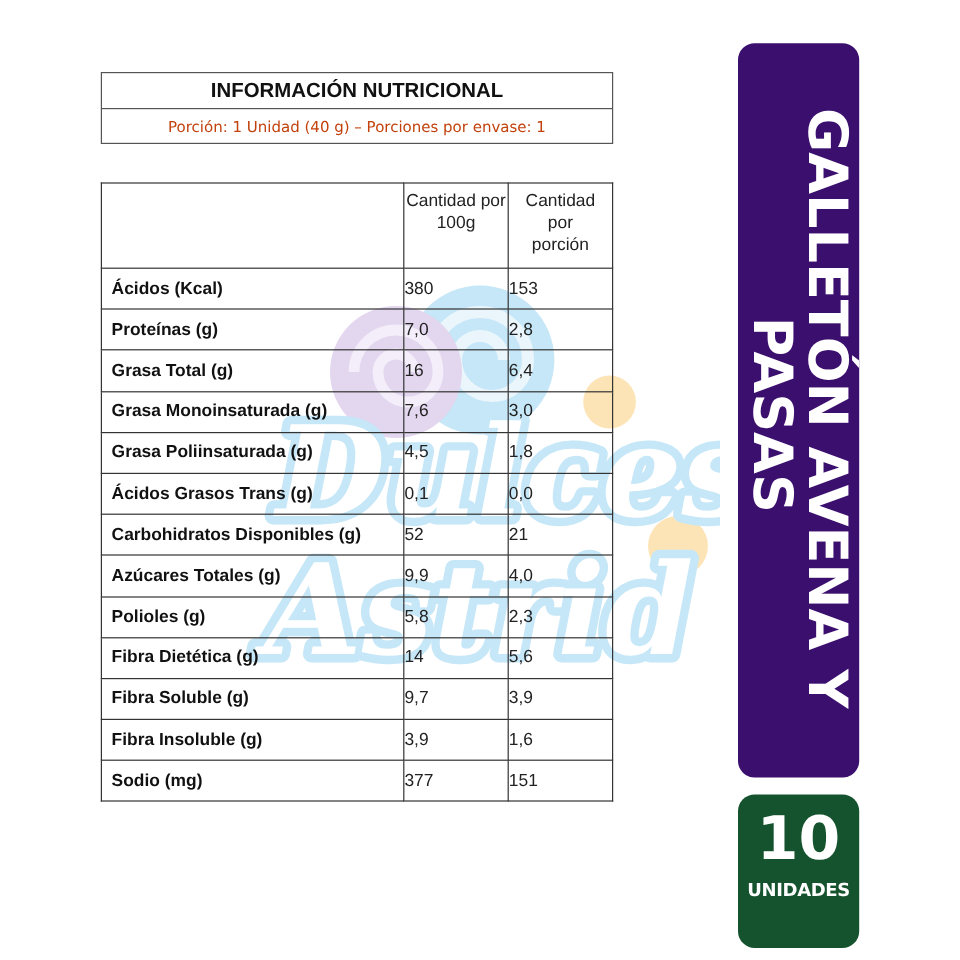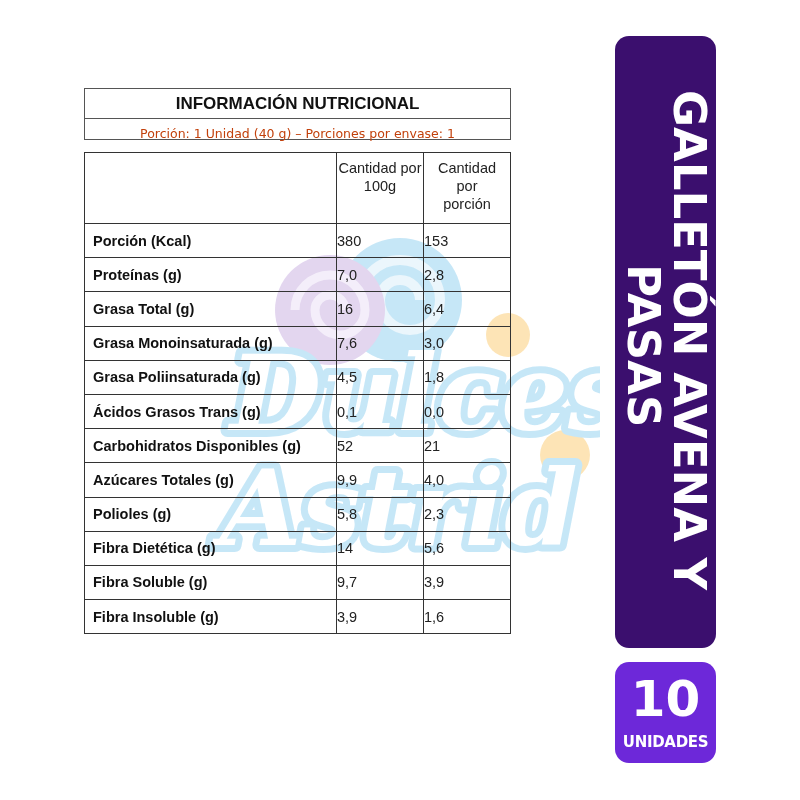--- a/index.html
+++ b/index.html
@@ -2,41 +2,41 @@
 <html><head>
 <meta charset="utf-8">
 <style>
   html, body { margin:0; padding:0; }
   body { width:800px; height:800px; background:#ffffff; position:relative; overflow:hidden; font-family:"Liberation Sans", sans-serif; }
 
   
   .watermark { position:absolute; left:190px; top:225px; width:410px; height:370px; pointer-events:none; }
 
   
-  .info-box { position:absolute; left:84px; top:88px; width:427px; height:52px; border:1.5px solid #555; box-sizing:border-box; background:transparent; }
+  .info-box { position:absolute; left:84px; top:60px; width:427px; height:60px; border:1.5px solid #555; box-sizing:border-box; background:transparent; }
   .info-title { height:30px; border-bottom:1.5px solid #555; display:flex; align-items:center; justify-content:center; font-weight:bold; font-size:17px; color:#111; box-sizing:border-box; }
   .info-portion { height:28px; display:flex; align-items:center; justify-content:center; font-family:"DejaVu Sans", sans-serif; font-size:12.5px; color:#c2410c; }
 
   
   .nut-table { position:absolute; left:84px; top:152px; width:427px; border-collapse:collapse; table-layout:fixed;border-radius:27px; }
   .nut-table td, .nut-table th { border:1.5px solid #333; padding:0; color:#111; }
   .nut-table th { height:64px; font-weight:normal; font-size:14.5px; line-height:18px; vertical-align:top; padding-top:6px; text-align:center; color:#222; }
   .nut-table td { height:33.2px; font-size:14.5px; }
   .nut-table td.label { font-weight:bold; padding-left:8px; text-align:left; }
   .nut-table td.val { text-align:left; color:#222; }
   .col1 { width:252px; } .col2 { width:87px; } .col3 { width:87px; }
 
   
   .banner { position:absolute; left:615px; top:36px; width:101px; height:612px; background:#3b0f6e; border-radius:14px; }
   .banner-text { position:absolute; left:50%; top:50%; transform:translate(-50%,-50%) rotate(90deg); width:600px; color:#fff; font-weight:bold; font-size:45px; line-height:46px; text-align:left; font-family:"DejaVu Sans", sans-serif; letter-spacing:0px; }
   .banner-line1, .banner-line2 { display:block; white-space:nowrap; }
   .banner-line1 { padding-left:48px; }
   .banner-line2 { padding-left:222px; }
 
-  .units-box { position:absolute; left:615px; top:662px; width:101px; height:101px; background:#6d28d9; border-radius:14px; color:#fff; text-align:center; }
+  .units-box { position:absolute; left:615px; top:662px; width:101px; height:128px; background:#14532d; border-radius:14px; color:#fff; text-align:center; }
   .units-num { font-family:"DejaVu Sans", sans-serif; font-weight:bold; font-size:50px; line-height:50px; margin-top:12px; display:block; }
   .units-label { font-family:"DejaVu Sans", sans-serif; font-weight:bold; font-size:15px; display:block; margin-top:9px; letter-spacing:-0.3px; }
 </style>
 </head>
 <body>
 
 <svg class="watermark" viewBox="0 0 410 370" xmlns="http://www.w3.org/2000/svg">
   <g opacity="0.95">
 
     <circle cx="210" cy="75" r="62" fill="#c4e6f7"></circle>
@@ -68,21 +68,21 @@
     </colgroup>
   <thead>
     <tr>
       <th></th>
       <th>Cantidad por 100g</th>
       <th style="padding-left:12px;padding-right:12px;">Cantidad por porción</th>
     </tr>
   </thead>
   <tbody id="nut-body">
       <tr>
-        <td class="label">Porción (Kcal)</td>
+        <td class="label">Ácidos (Kcal)</td>
         <td class="val">380</td>
         <td class="val">153</td>
       </tr>
       <tr>
         <td class="label">Proteínas (g)</td>
         <td class="val">7,0</td>
         <td class="val">2,8</td>
       </tr>
       <tr>
         <td class="label">Grasa Total (g)</td>
@@ -127,20 +127,25 @@
       <tr>
         <td class="label">Fibra Soluble (g)</td>
         <td class="val">9,7</td>
         <td class="val">3,9</td>
       </tr>
       <tr>
         <td class="label">Fibra Insoluble (g)</td>
         <td class="val">3,9</td>
         <td class="val">1,6</td>
       </tr>
+      <tr>
+        <td class="label">Sodio (mg)</td>
+        <td class="val">377</td>
+        <td class="val">151</td>
+      </tr>
     </tbody>
 </table>
 
 <div class="banner">
   <div class="banner-text">
     <span class="banner-line1">GALLETÓN AVENA Y</span>
     <span class="banner-line2">PASAS</span>
   </div>
 </div>
 

